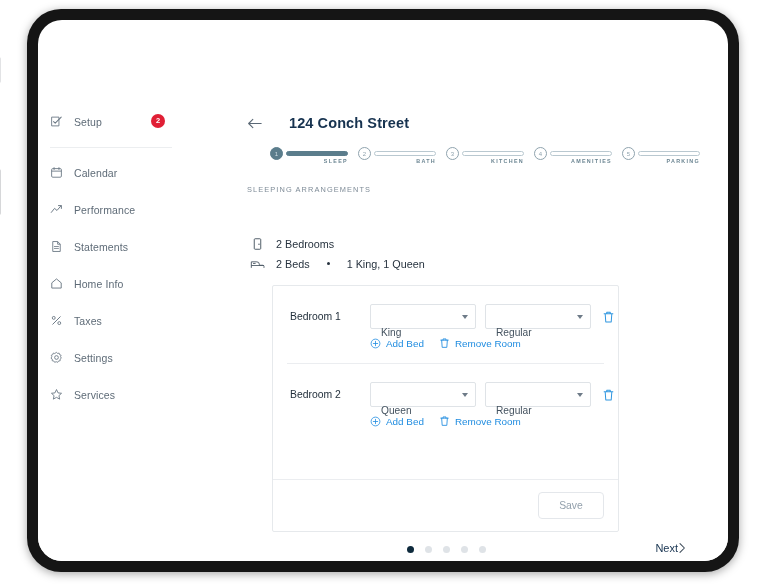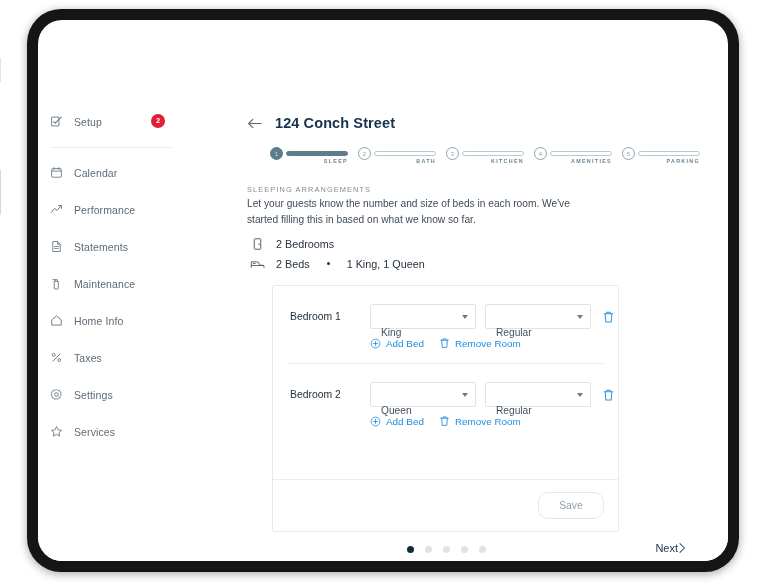--- a/index.html
+++ b/index.html
@@ -108,21 +108,21 @@
   #nav-group .nav-item { margin-bottom: 12px; }
 
   
   #main {
     position: absolute; left: 162px; top: 62px;
     width: 528px; height: 479px;
     background: #fff;
   }
   #page-head {
     position: absolute; left: 47px; top: 33px;
-    display: flex; align-items: center; gap: 13px;
+    display: flex; align-items: center; gap: 27px;
   }
   #back-arrow { width: 15px; height: 13px; cursor: pointer; display:block; }
   #page-title {
     font-size: 14.5px; font-weight: bold; color: #16324f;
     letter-spacing: .1px;
   }
 
   
   #stepper {
     position: absolute; left: 70px; top: 65px;
@@ -229,21 +229,21 @@
   }
   #card-footer {
     position: absolute; left: 0; bottom: 0;
     width: 345px; height: 52px;
     border-top: 1px solid #ebedf0;
     display: flex; align-items: center; justify-content: flex-end;
     padding-right: 14px;
   }
   #save-btn {
     width: 66px; height: 27px;
-    border: 1px solid #e4e7eb; border-radius: 10px;
+    border: 1px solid #e4e7eb; border-radius: 4px;
     background: #fff; color: #93a0ac; font-size: 10.4px;
     display: flex; align-items: center; justify-content: center;
     cursor: pointer;
   }
 
   
   #dots {
     position: absolute; left: 207px; top: 464px;
     display: flex; align-items: center; gap: 11px;
   }
@@ -297,28 +297,20 @@
 
         <div class="nav-item">
           <svg class="nav-ic" viewBox="0 0 16 16">
             <path d="M3.4 1.9 h6 l3.2 3.2 v9 h-9.2 z" fill="none" stroke="#6b7884" stroke-width="1.1" stroke-linejoin="round"></path>
             <path d="M9.4 1.9 v3.3 h3.2" fill="none" stroke="#6b7884" stroke-width="1.1"></path>
             <path d="M5.4 8 h5 M5.4 10.4 h5" stroke="#6b7884" stroke-width="1" stroke-linecap="round"></path>
           </svg>
           <span class="nav-lbl">Statements</span>
         </div>
 
-        <div class="nav-item">
-          <svg class="nav-ic" viewBox="0 0 16 16">
-            <path d="M5.2 5.4 h5 v8.5 a.9 .9 0 0 1 -.9 .9 h-3.2 a.9 .9 0 0 1 -.9 -.9 z" fill="none" stroke="#6b7884" stroke-width="1.1"></path>
-            <path d="M6.3 5.4 v-2.1 h2.8 v2.1" fill="none" stroke="#6b7884" stroke-width="1.1"></path>
-            <path d="M6.3 3.3 h-2.6" stroke="#6b7884" stroke-width="1.1" stroke-linecap="round"></path>
-          </svg>
-          <span class="nav-lbl">Maintenance</span>
-        </div>
 
         <div class="nav-item">
           <svg class="nav-ic" viewBox="0 0 16 16">
             <path d="M2.2 7.2 L8 2.4 L13.8 7.2 V13.6 H2.2 Z" fill="none" stroke="#6b7884" stroke-width="1.15" stroke-linejoin="round"></path>
           </svg>
           <span class="nav-lbl">Home Info</span>
         </div>
 
         <div class="nav-item">
           <svg class="nav-ic" viewBox="0 0 16 16">
@@ -378,21 +370,20 @@
           <span class="step-lbl">AMENITIES</span>
         </div>
         <div class="step">
           <span class="step-dot">5</span>
           <span class="step-bar"></span>
           <span class="step-lbl">PARKING</span>
         </div>
       </div>
 
       <div id="sec-eyebrow">SLEEPING ARRANGEMENTS</div>
-      <div id="sec-desc">Let your guests know the number and size of beds in each room. We've started filling this in based on what we know so far.</div>
 
       <div class="summary-row" id="sum-bedrooms">
         <svg class="sum-ic" viewBox="0 0 16 16">
           <rect x="4.3" y="2" width="7.4" height="12" rx="1" fill="none" stroke="#4b5864" stroke-width="1.1"></rect>
           <circle cx="9.7" cy="8.2" r=".8" fill="#4b5864"></circle>
         </svg>
         <span>2 Bedrooms</span>
       </div>
 
       <div class="summary-row" id="sum-beds">

